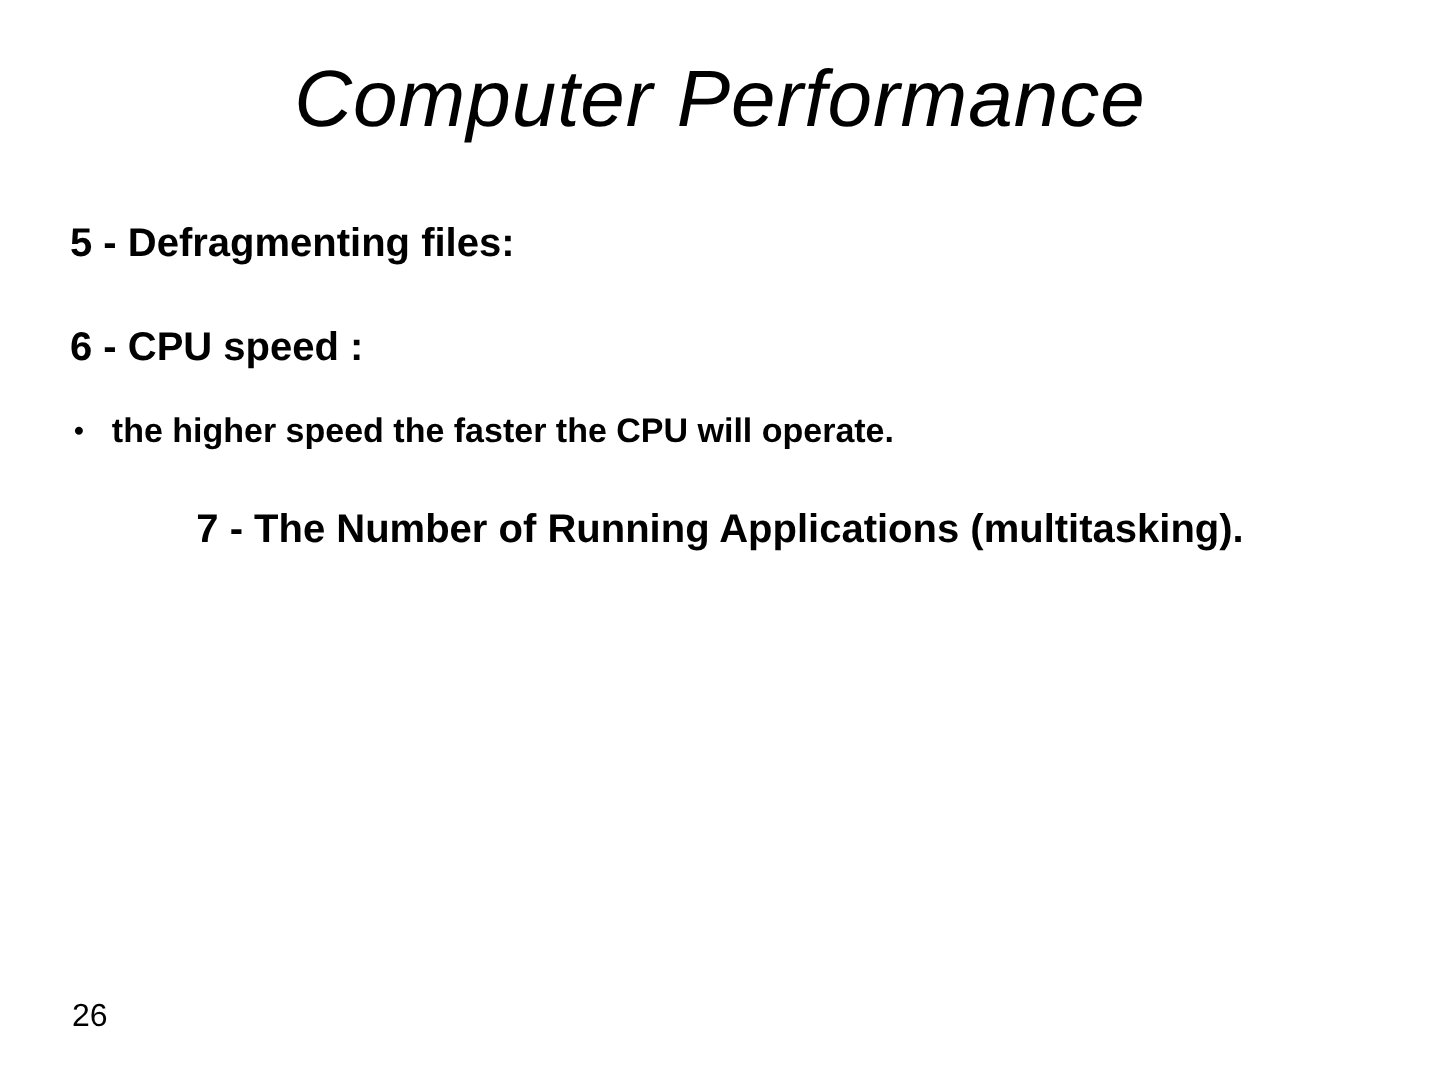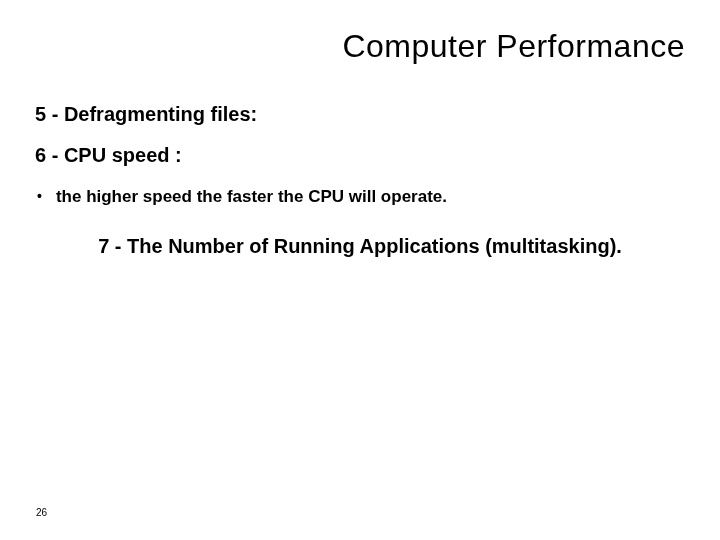--- a/index.html
+++ b/index.html
@@ -16,31 +16,32 @@
       position: relative;
       padding: 0;
     }
     .slide {
       width: 100%;
       height: 100%;
       position: relative;
       padding: 20px 35px;
     }
     .title {
-      font-size: 32px;
+      font-size: 40px;
       font-weight: normal;
-      text-align: right;
+      text-align: center;
       margin-top: 8px;
       margin-bottom: 38px;
       letter-spacing: 0.5px;
+      font-style: italic;
     }
     .heading {
       font-size: 20px;
       font-weight: bold;
-      margin-bottom: 18px;
+      margin-bottom: 29px;
     }
     .heading.tight {
       margin-bottom: 20px;
     }
     .heading.last {
       margin-bottom: 0;
       text-align: center;
     }
     .bullet {
       font-size: 17px;
@@ -54,21 +55,21 @@
       font-size: 14px;
       vertical-align: middle;
       line-height: 1;
       position: relative;
       top: -2px;
     }
     .page-number {
       position: absolute;
       bottom: 22px;
       left: 36px;
-      font-size: 10px;
+      font-size: 16px;
     }
   </style>
 </head>
 <body>
 
 <div class="slide">
   <h1 class="title">Computer Performance</h1>
 
   <div class="heading">5 - Defragmenting files:</div>
 

